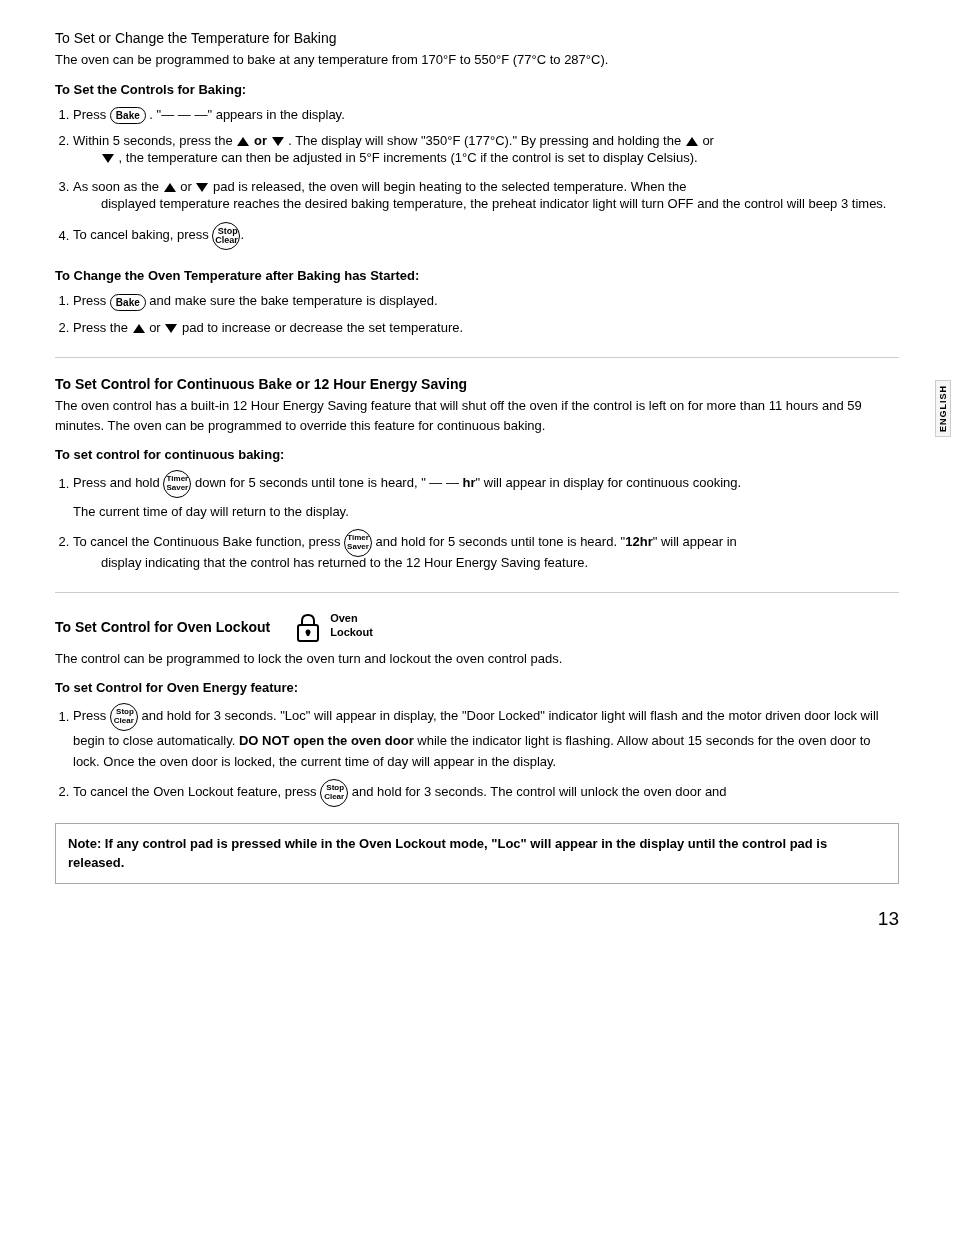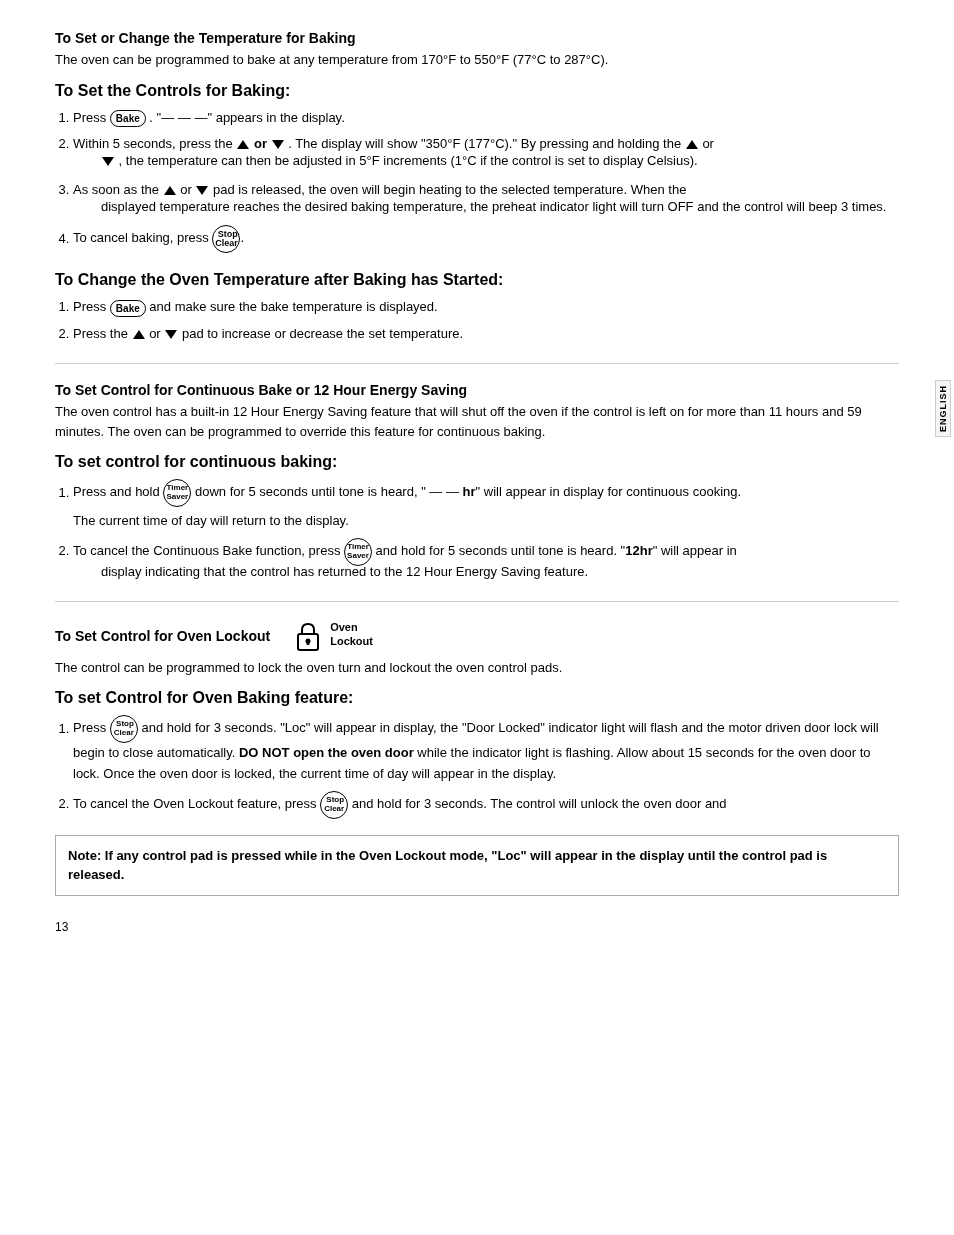--- a/index.html
+++ b/index.html
@@ -20,25 +20,25 @@
       font-size: 26px;
       font-weight: bold;
       margin-bottom: 6px;
     }
     h1.main-title span.normal {
       font-weight: normal;
       font-size: 22px;
     }
     h2.section-heading {
       font-size: 14px;
-      font-weight: bold;
+      font-weight: normal;
       margin-bottom: 4px;
     }
     h3.sub-heading {
-      font-size: 16px;
+      font-size: 13px;
       font-weight: bold;
       margin-bottom: 8px;
     }
     h2.large-section {
       font-size: 14px;
       font-weight: bold;
       margin-bottom: 4px;
     }
     p.intro {
       font-size: 13px;
@@ -102,23 +102,23 @@
       margin: 0 1px;
     }
     .note-box {
       border: 1px solid #aaa;
       padding: 10px 12px;
       margin-top: 16px;
       font-size: 13px;
       line-height: 1.5;
     }
     .page-number {
-      text-align: left;
+      text-align: right;
       margin-top: 24px;
-      font-size: 12px;
+      font-size: 19px;
     }
     .side-tab {
       position: absolute;
       right: 0;
       top: 380px;
       width: 22px;
       display: flex;
       flex-direction: column;
       align-items: center;
       gap: 0;
@@ -242,21 +242,21 @@
 
           </svg>
         </div>
         <div style="font-size:11px; font-weight:bold; line-height:1.3;">
           Oven<br>Lockout
         </div>
       </div>
     </div>
 
     <p class="intro">The control can be programmed to lock the oven turn and lockout the oven control pads.</p>
-    <h3 class="sub-heading">To set Control for Oven Baking feature:</h3>
+    <h3 class="sub-heading">To set Control for Oven Energy feature:</h3>
 
     <ol>
       <li>
         Press <span class="btn-circle" style="font-size:8px;">Stop<br>Clear</span> and hold for 3 seconds. "Loc" will appear in display, the "Door Locked" indicator light will flash and the motor driven door lock will begin to close automatically. <strong>DO NOT open the oven door</strong> while the indicator light is flashing. Allow about 15 seconds for the oven door to lock. Once the oven door is locked, the current time of day will appear in the display.
       </li>
       <li>
         To cancel the Oven Lockout feature, press <span class="btn-circle" style="font-size:8px;">Stop<br>Clear</span> and hold for 3 seconds. The control will unlock the oven door and
       </li>
     </ol>
 

